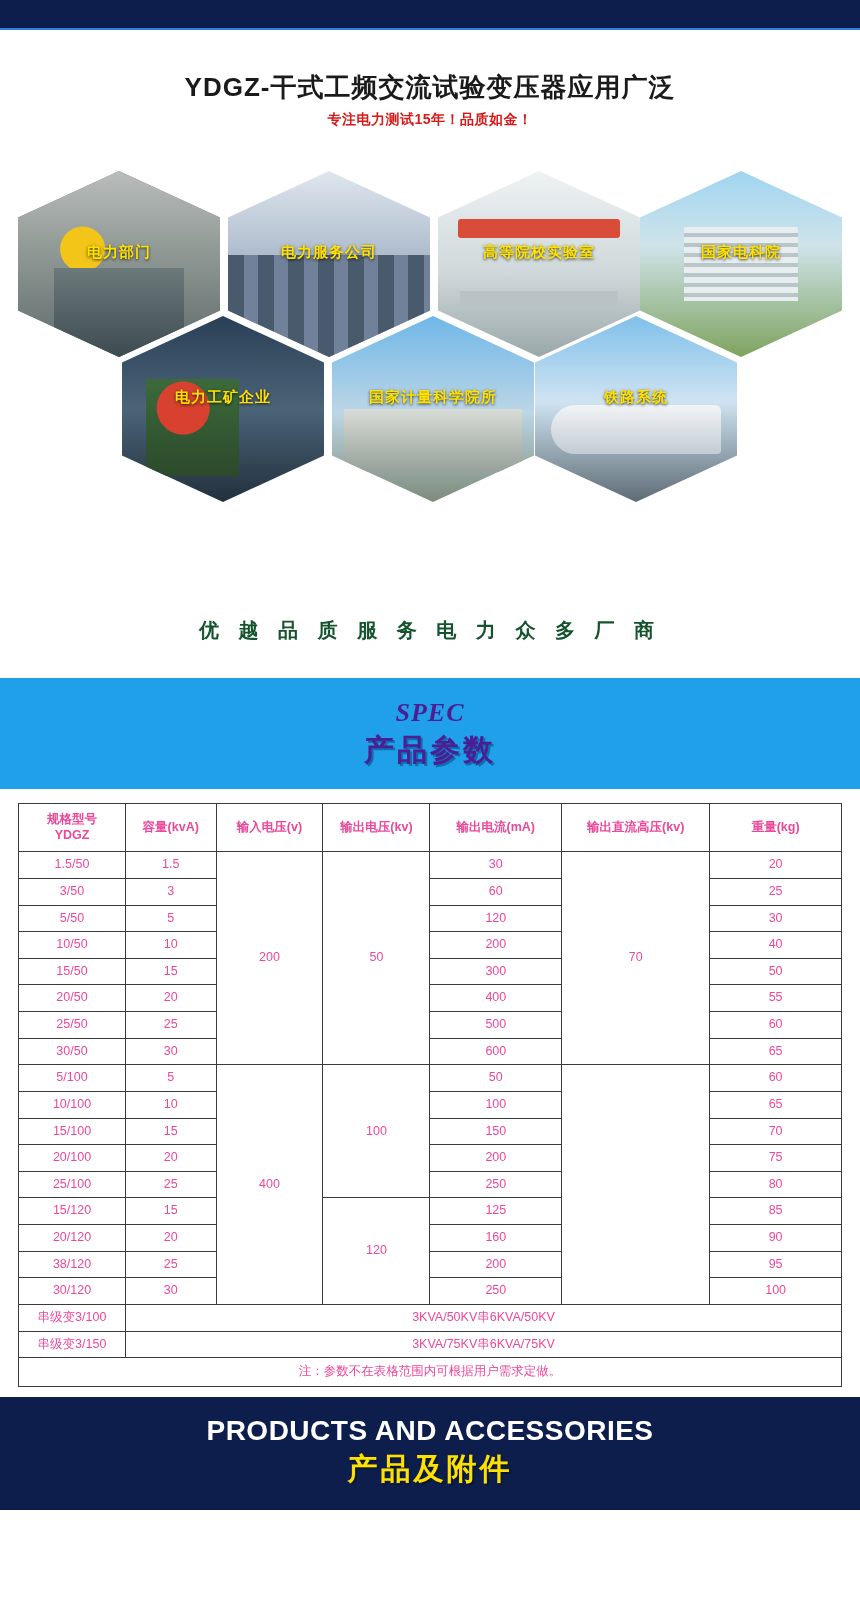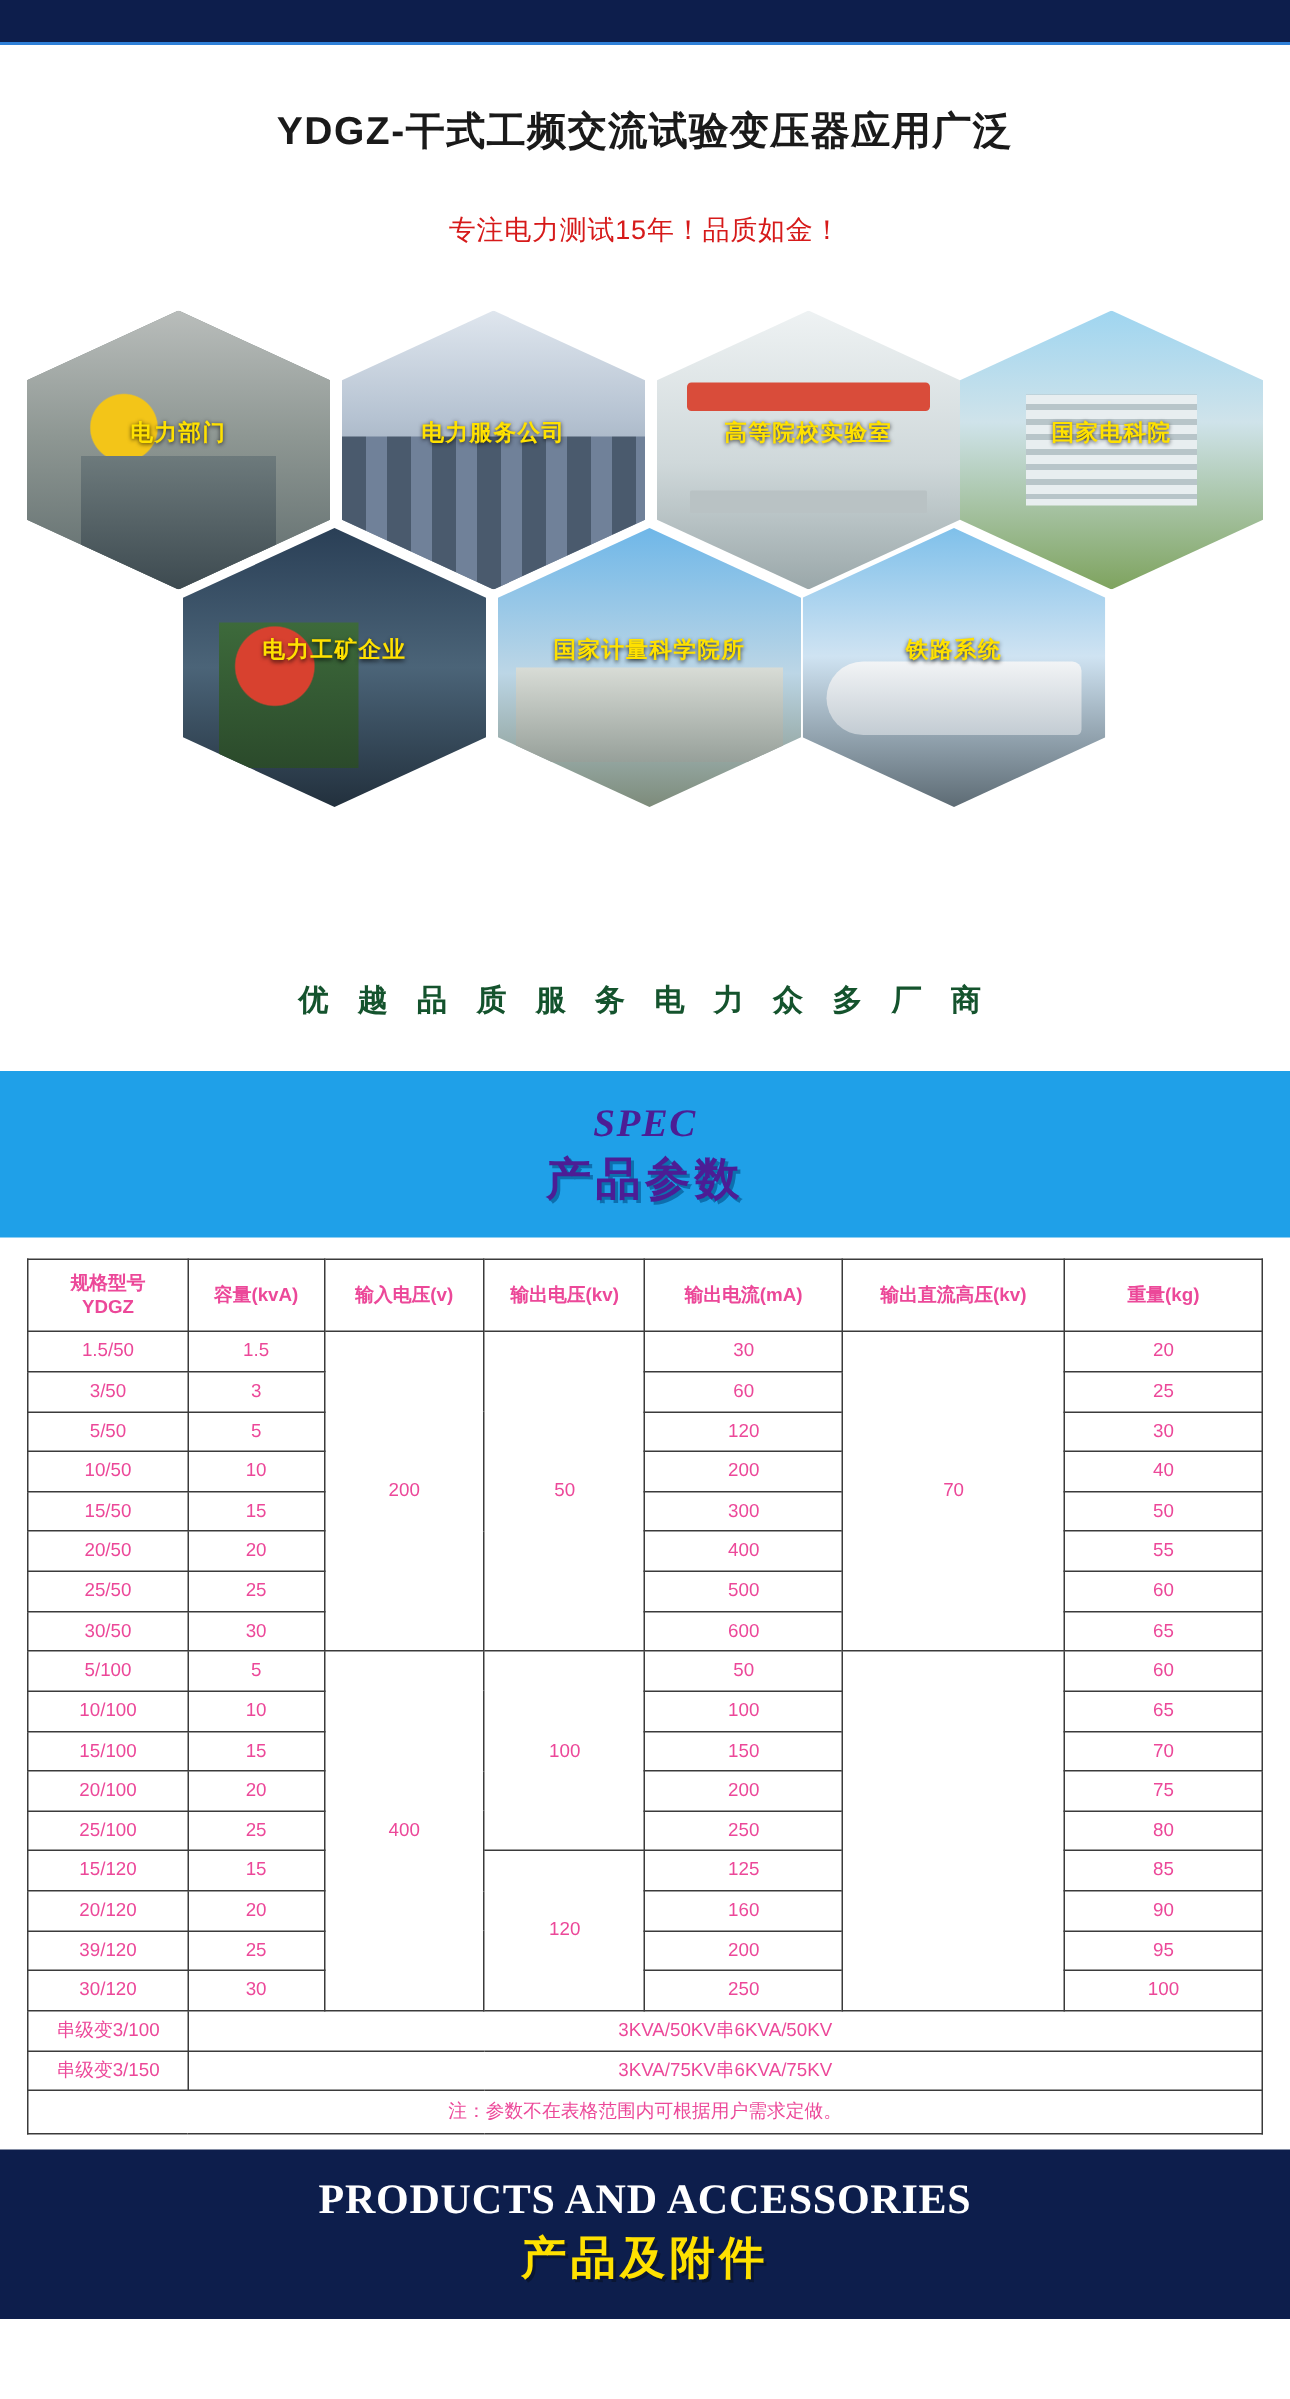--- a/index.html
+++ b/index.html
@@ -22,24 +22,24 @@
   
   .hero { padding:40px 0 10px 0; text-align:center; }
   .hero h1 {
     margin:0;
     font-size:26px;
     font-weight:600;
     color:#1a1a1a;
     letter-spacing:1px;
   }
   .hero .sub {
-    margin-top:36px;
-    font-size:18px;
+    margin-top:6px;
+    font-size:14px;
     color:#d61a1a;
-    font-weight:400;
+    font-weight:700;
     letter-spacing:0.5px;
   }
 
   
   .hexwrap { position:relative; width:860px; height:430px; margin-top:22px; }
   .hex {
     position:absolute;
     width:202px;
     height:186px;
     clip-path:polygon(50% 0%, 100% 25%, 100% 75%, 50% 100%, 0% 75%, 0% 25%);
@@ -139,21 +139,21 @@
   table.spec td.note { padding:6px 2px; }
 
   
   .bottom-banner {
     background:#0d1e4c;
     text-align:center;
     padding:18px 0 20px 0;
     color:#fff;
   }
   .bottom-banner .en {
-    font-family:Liberation Serif, serif;
+    font-family:Liberation Sans, sans-serif;
     font-weight:bold;
     font-size:28px;
     letter-spacing:0.5px;
   }
   .bottom-banner .cn {
     font-size:30px;
     font-weight:800;
     color:#ffe100;
     margin-top:2px;
     letter-spacing:3px;
@@ -321,21 +321,21 @@
           <td>125</td>
           <td>85</td>
         </tr>
         <tr>
           <td>20/120</td>
           <td>20</td>
           <td>160</td>
           <td>90</td>
         </tr>
         <tr>
-          <td>39/120</td>
+          <td>38/120</td>
           <td>25</td>
           <td>200</td>
           <td>95</td>
         </tr>
         <tr>
           <td>30/120</td>
           <td>30</td>
           <td>250</td>
           <td>100</td>
         </tr>

